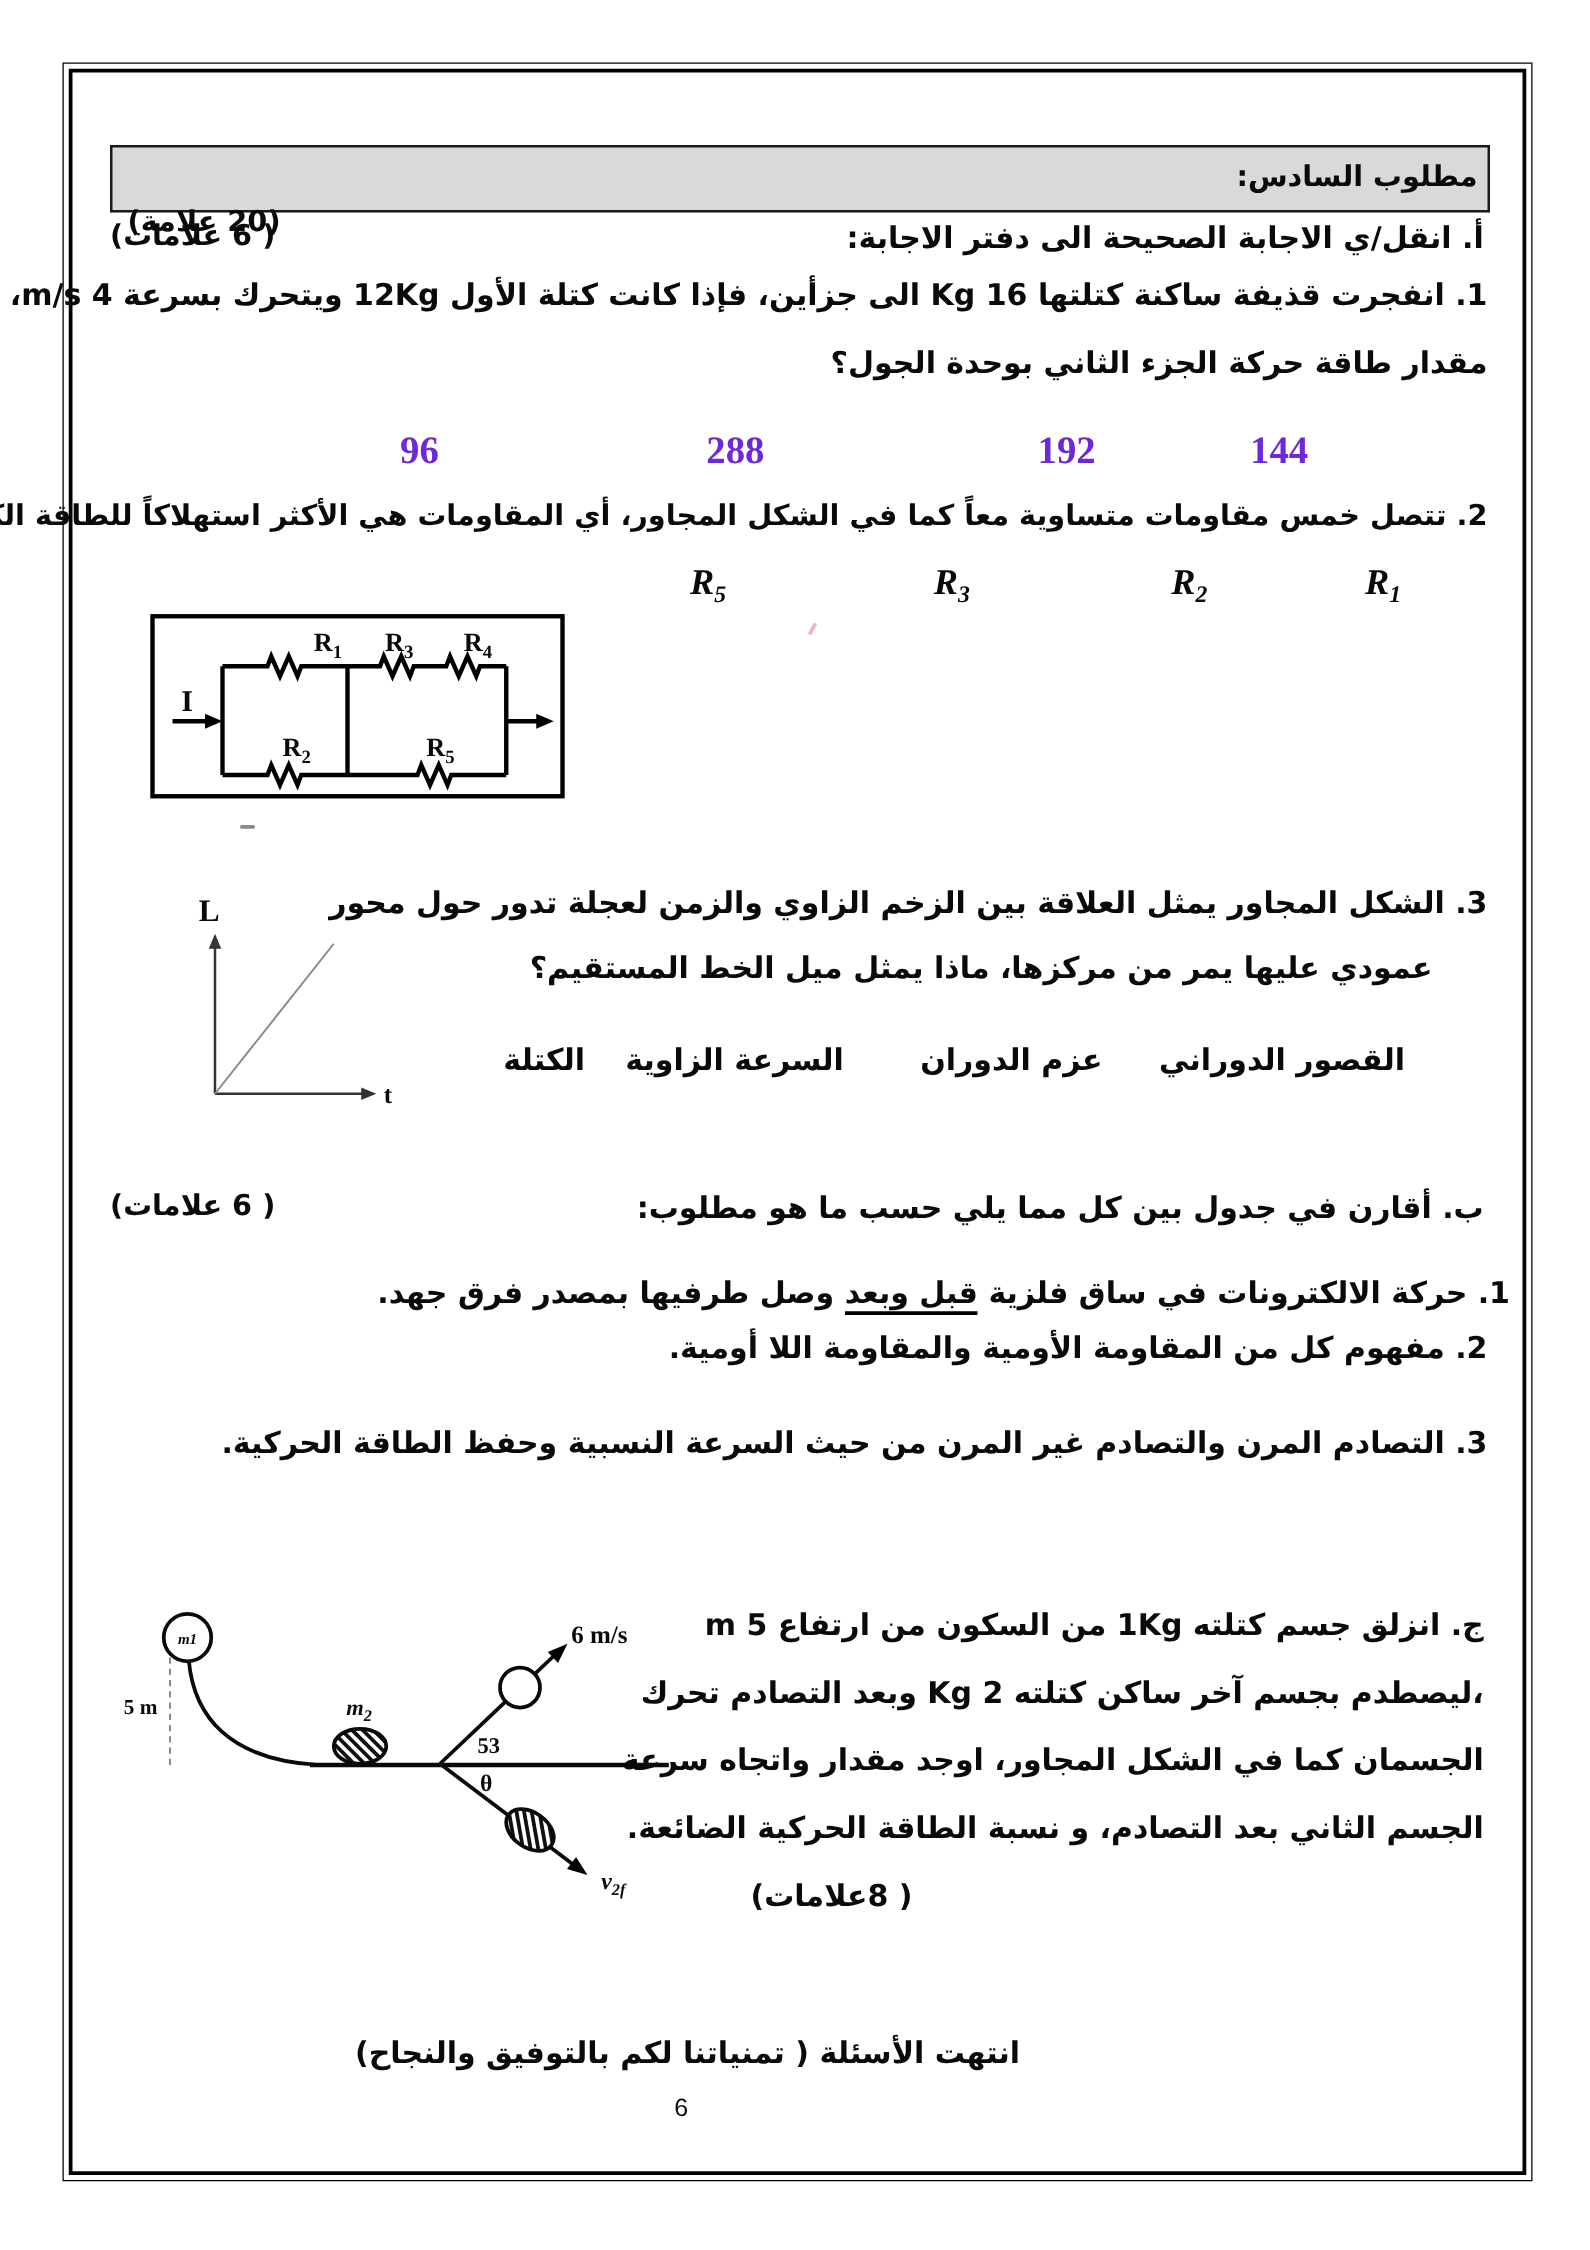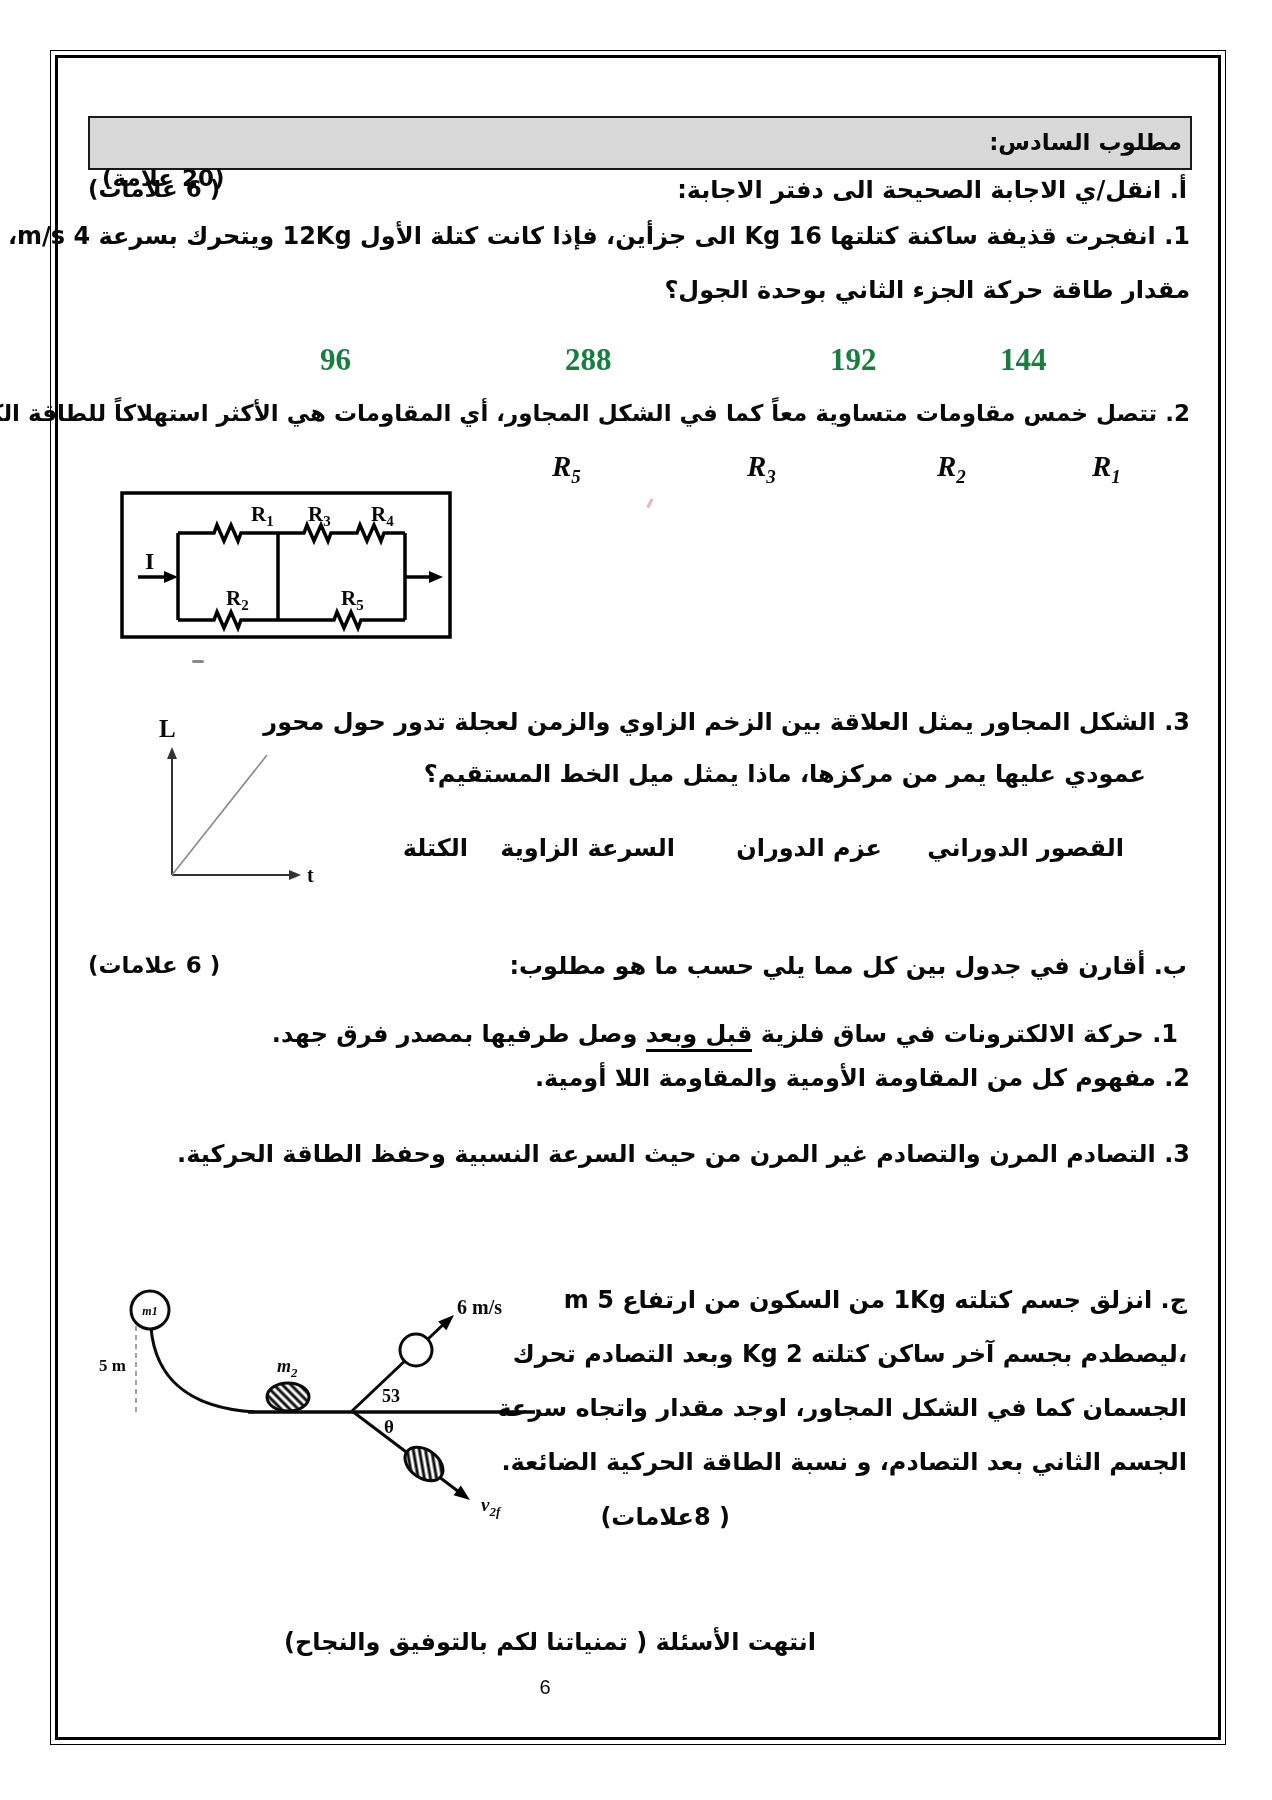--- a/index.html
+++ b/index.html
@@ -9,21 +9,21 @@
          border:3px solid #000;outline:1px solid #000;outline-offset:4px;}
   .abs{position:absolute;}
   .ar{direction:rtl;unicode-bidi:plaintext;white-space:nowrap;font-weight:bold;font-size:24px;}
   .line{position:absolute;}
   .graybox{position:absolute;left:88px;top:116px;width:1100px;height:50px;
            background:#d9d9d9;border:2px solid #1a1a1a;}
   .graybox .ttl{position:absolute;right:8px;top:11px;font-size:23px;}
   .graybox .mks{position:absolute;left:12px;top:11px;font-size:23px;margin-top:36px;}
   .marksL{position:absolute;left:88px;font-size:23px;}
   .numopt{position:absolute;font-family:"Liberation Serif",serif;font-weight:bold;
-          font-size:31px;color:#15803d;}
+          font-size:31px;color:#6d28d9;}
   .ropt{position:absolute;font-family:"Liberation Serif",serif;font-weight:bold;
         font-style:italic;font-size:29px;}
   .ropt sub{font-size:19px;}
   .und{border-bottom:3px solid #000;padding-bottom:1px;}
   .footer{position:absolute;left:250px;top:1628px;width:600px;text-align:center;
           font-size:24px;}
   .pagenum{position:absolute;left:295px;top:1676px;width:500px;text-align:center;
            font-size:20px;font-weight:normal;font-family:"Liberation Sans",sans-serif;}
   svg text{font-family:"Liberation Serif",serif;font-weight:bold;fill:#0a0a0a;}
   .stray1{position:absolute;left:648px;top:500px;width:8px;height:10px;
@@ -107,21 +107,21 @@
     <polygon points="0,0 -5,12 5,12" transform="translate(57,52)" fill="#333"></polygon>
     <line x1="57" y1="180" x2="180" y2="180" stroke="#333" stroke-width="2"></line>
     <polygon points="0,0 -12,-5 -12,5" transform="translate(186,180)" fill="#333"></polygon>
     <line x1="57" y1="180" x2="152" y2="60" stroke="#8a8a8a" stroke-width="1.6"></line>
     <text x="192" y="187" font-size="20">t</text>
   </svg>
 
   <div class="ar line" style="right:85px;top:952px;">ب. أقارن في جدول بين كل مما يلي حسب ما هو مطلوب:</div>
   <div class="ar marksL" style="top:952px;">( 6 علامات)</div>
 
-  <div class="ar line" style="right:94px;top:1020px;"><span>1. حركة الالكترونات في ساق فلزية </span><span class="und">قبل وبعد</span><span> وصل طرفيها بمصدر فرق جهد.</span></div>
+  <div class="ar line" style="right:64px;top:1020px;"><span>1. حركة الالكترونات في ساق فلزية </span><span class="und">قبل وبعد</span><span> وصل طرفيها بمصدر فرق جهد.</span></div>
   <div class="ar line" style="right:82px;top:1064px;"><span>2. مفهوم كل من المقاومة الأومية والمقاومة اللا أومية.</span><span class="und"></span><span></span></div>
   <div class="ar line" style="right:82px;top:1140px;"><span>3. التصادم المرن والتصادم غير المرن من حيث السرعة النسبية وحفظ الطاقة الحركية.</span><span class="und"></span><span></span></div>
 
   <div class="ar line" style="right:85px;top:1286px;">ج. انزلق جسم كتلته 1Kg من السكون من ارتفاع 5 m</div>
   <div class="ar line" style="right:85px;top:1340px;">،ليصطدم بجسم آخر ساكن كتلته 2 Kg وبعد التصادم تحرك</div>
   <div class="ar line" style="right:85px;top:1394px;margin-left:44px;">الجسمان كما في الشكل المجاور، اوجد مقدار واتجاه سرعة</div>
   <div class="ar line" style="right:85px;top:1448px;">الجسم الثاني بعد التصادم، و نسبة الطاقة الحركية الضائعة.</div>
   <div class="ar line" style="right:542px;top:1503px;">( 8علامات)</div>
 
   <svg class="abs" style="left:85px;top:1268px;" width="455" height="300" viewBox="0 0 455 300">

